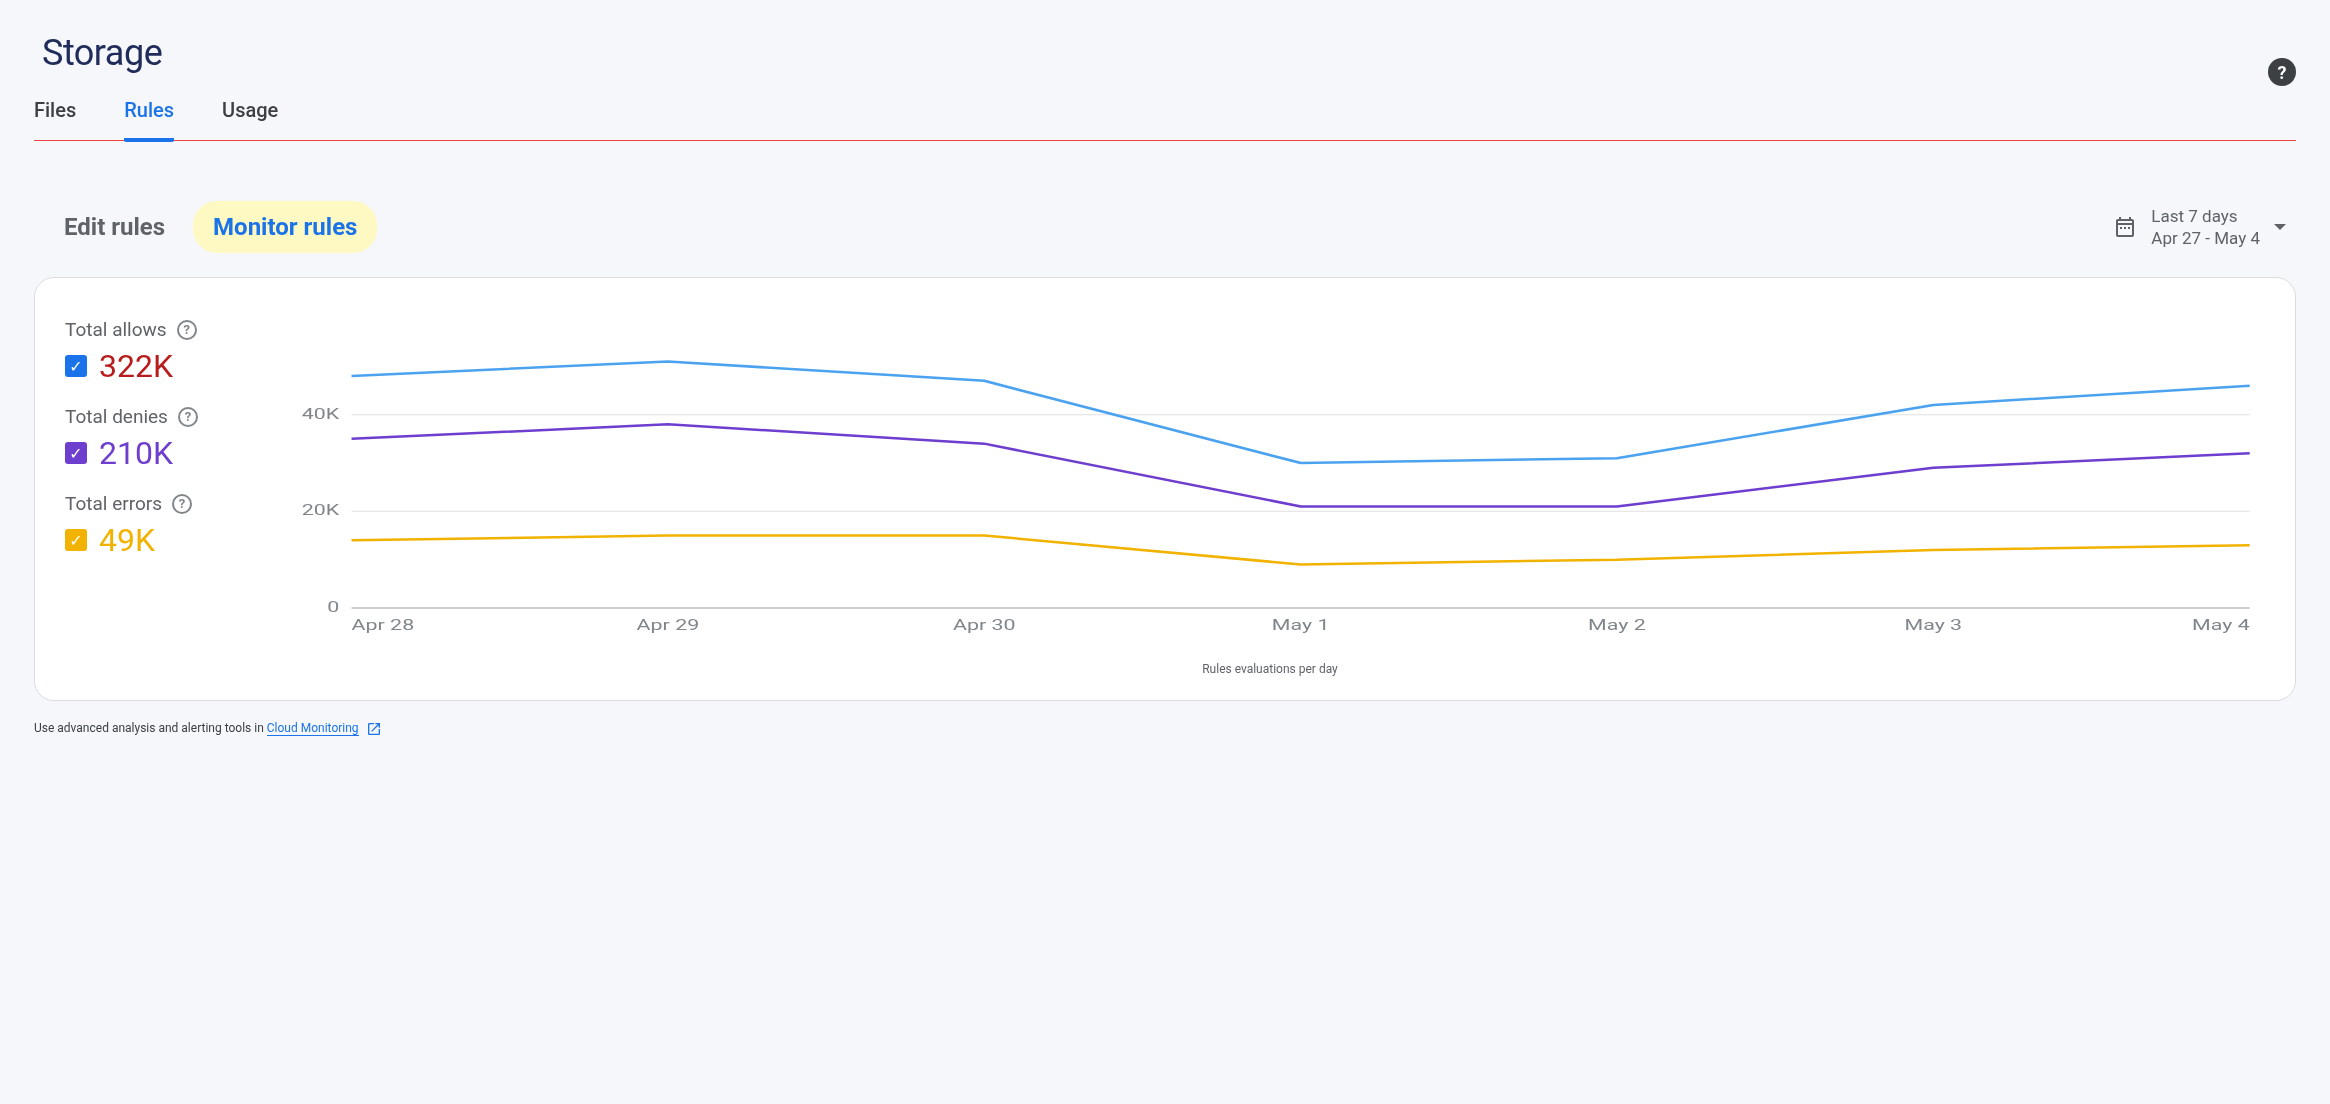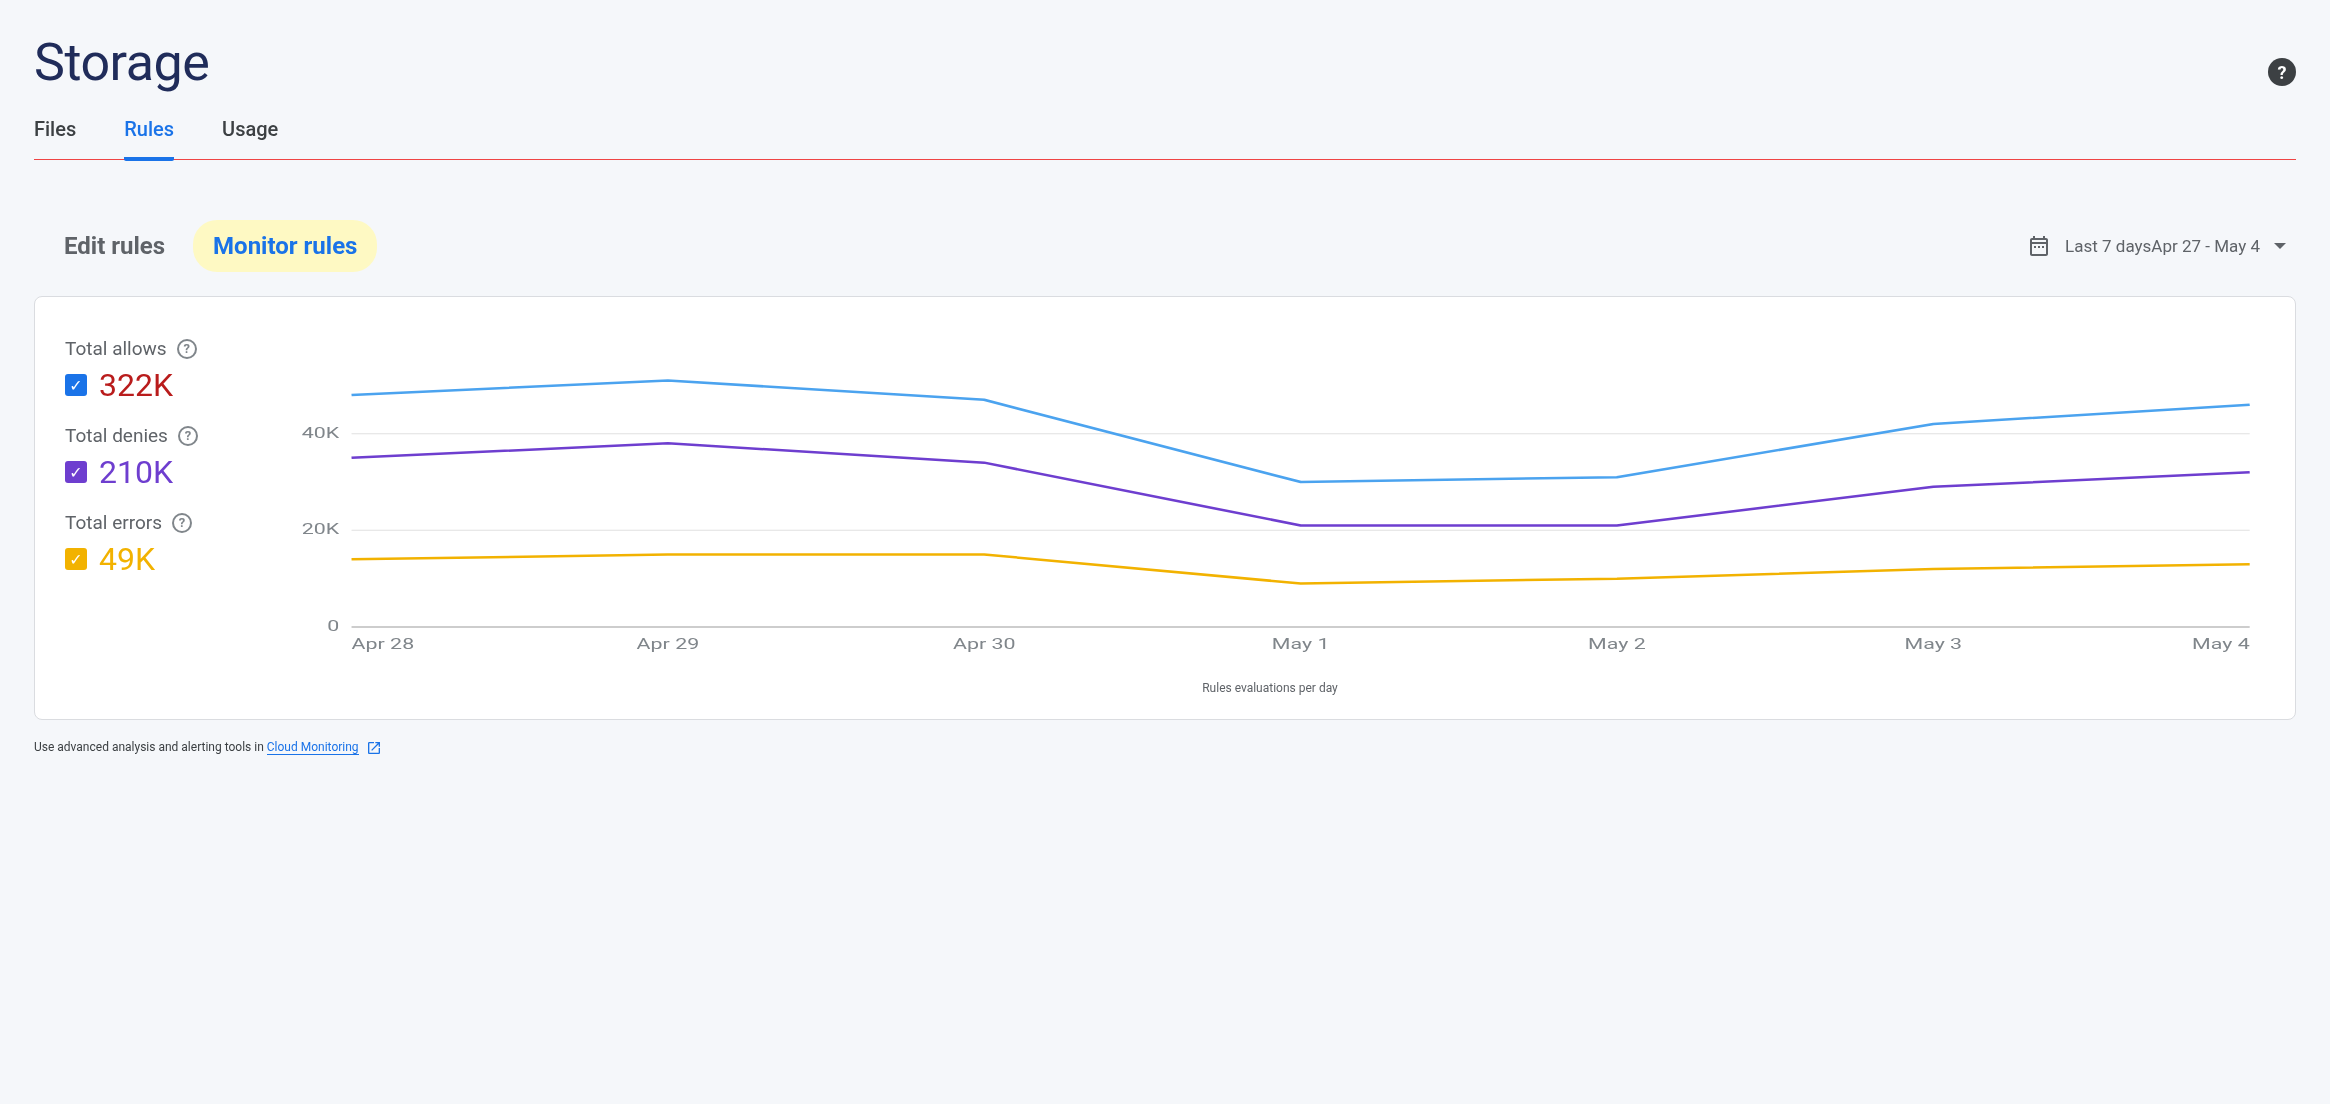--- a/index.html
+++ b/index.html
@@ -7,24 +7,24 @@
     margin: 0;
     padding: 0;
     font-family: 'Roboto', 'Helvetica Neue', Arial, sans-serif;
     background: #f5f7fa;
     color: #202124;
   }
   .page {
     padding: 20px 34px 30px 34px;
   }
   .page-title {
-    font-size: 52px;
+    font-size: 36px;
     font-weight: 400;
     color: #202c5a;
-    margin: 12px 0 16px 0;
+    margin: 12px 0 16px 8px;
     letter-spacing: -0.5px;
   }
   .header-row {
     display: flex;
     justify-content: space-between;
     align-items: flex-start;
   }
   .help-top {
     margin-top: 38px;
     width: 28px;
@@ -88,35 +88,36 @@
     gap: 14px;
     cursor: pointer;
   }
   .cal-icon {
     width: 24px;
     height: 24px;
     fill: #5f6368;
   }
   .date-text {
     display: flex;
+    flex-direction: column;
     line-height: 1.3;
     font-size: 17px;
     color: #5f6368;
   }
   .dropdown-arrow {
     width: 0;
     height: 0;
     border-left: 6px solid transparent;
     border-right: 6px solid transparent;
     border-top: 6px solid #5f6368;
   }
   .card {
     background: #fff;
     border: 1px solid #dadce0;
-    border-radius: 8px;
+    border-radius: 20px;
     padding: 30px 30px 24px 30px;
   }
   .card-body {
     display: flex;
     gap: 20px;
   }
   .legend-col {
     width: 190px;
     flex-shrink: 0;
     display: flex;

